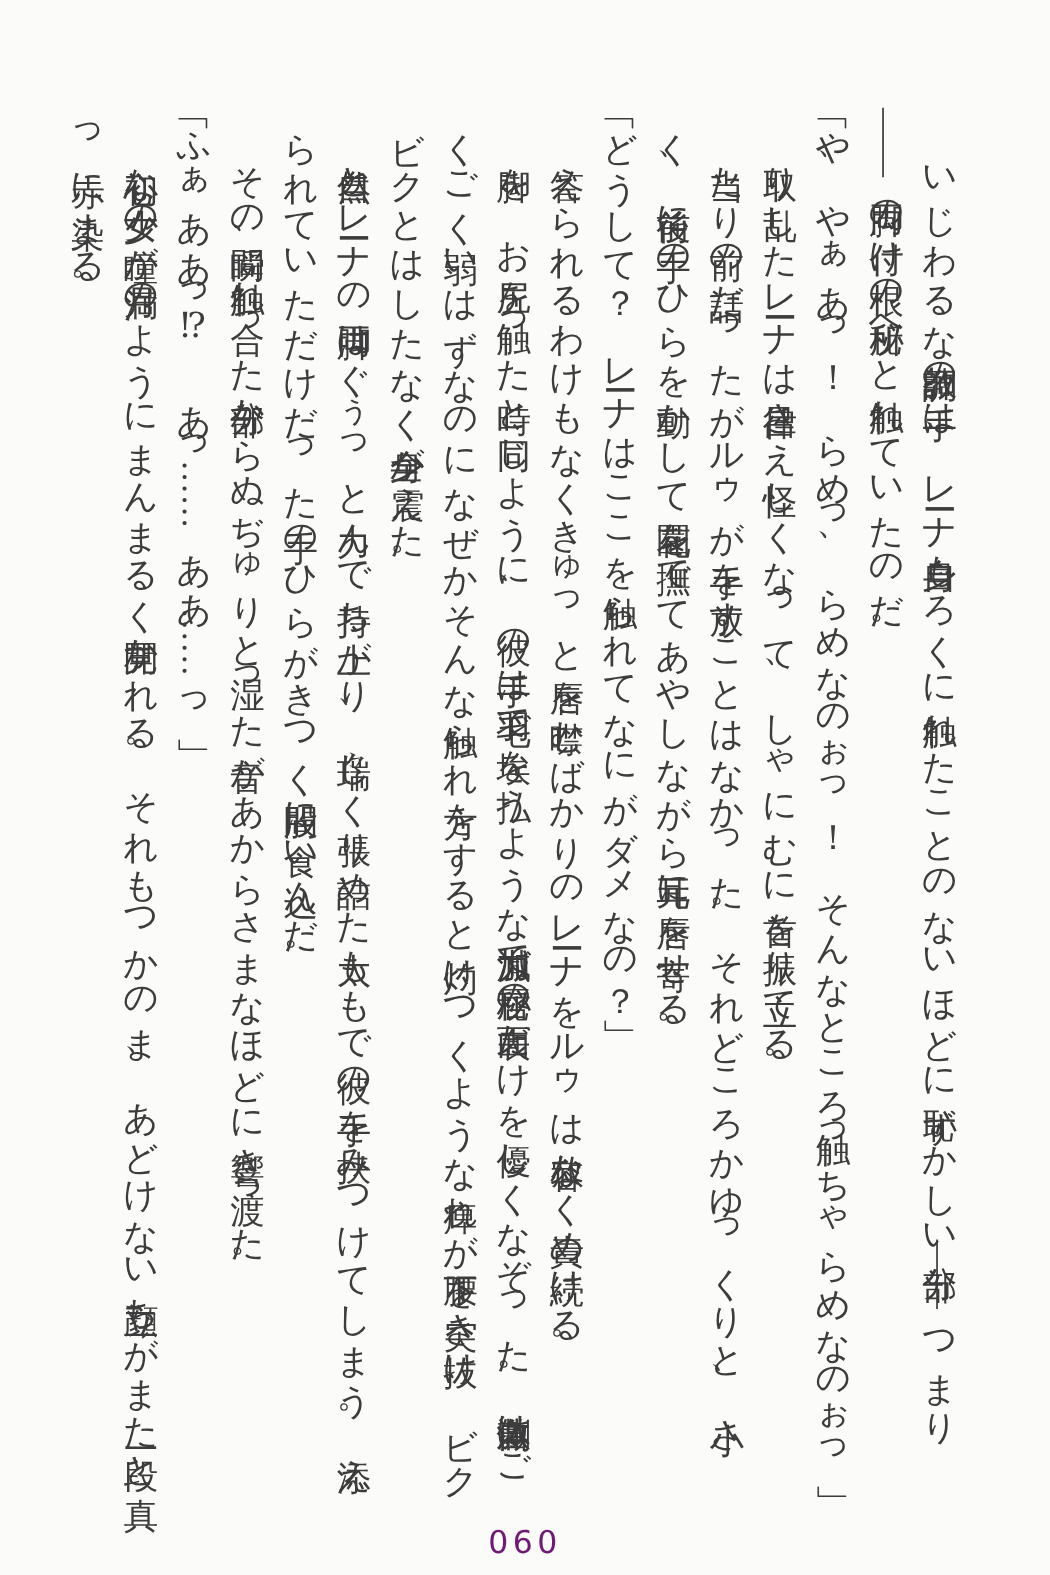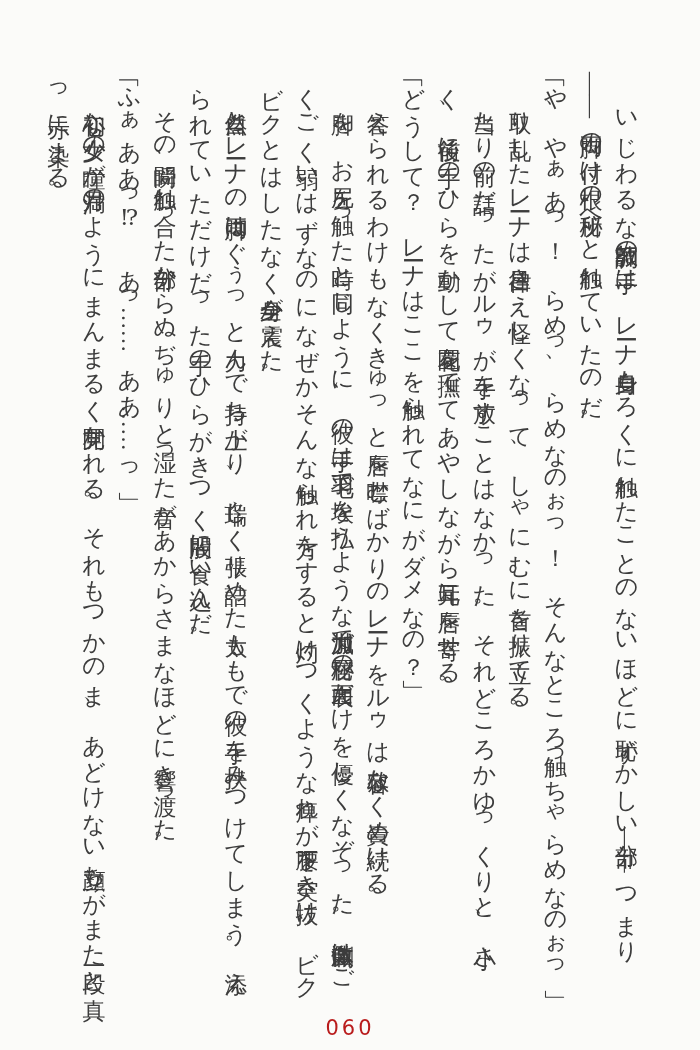--- a/index.html
+++ b/index.html
@@ -46,21 +46,21 @@
 
   .page-number {
     position: absolute;
     top: 1016px;
     left: 0;
     width: 700px;
     text-align: center;
     font-family: "DejaVu Sans", "Liberation Sans", sans-serif;
     font-size: 21px;
     letter-spacing: 3px;
-    color: #b91c1c;
+    color: #701a75;
   }
 </style>
 </head>
 <body>
 
 <div class="book-page">
 
   <div class="text-block">
     <p class="para narrative">いじわるな調教師の手は、レーナ自身もろくに触れたことのないほどに恥ずかしい部分――つまり――両脚の付け根の秘所へと触れていたのだ。</p>
     <p class="para dialogue">「や、やぁあっ！　らめっ、らめなのぉっ！　そんなところ触っちゃらめなのぉっ」</p>

